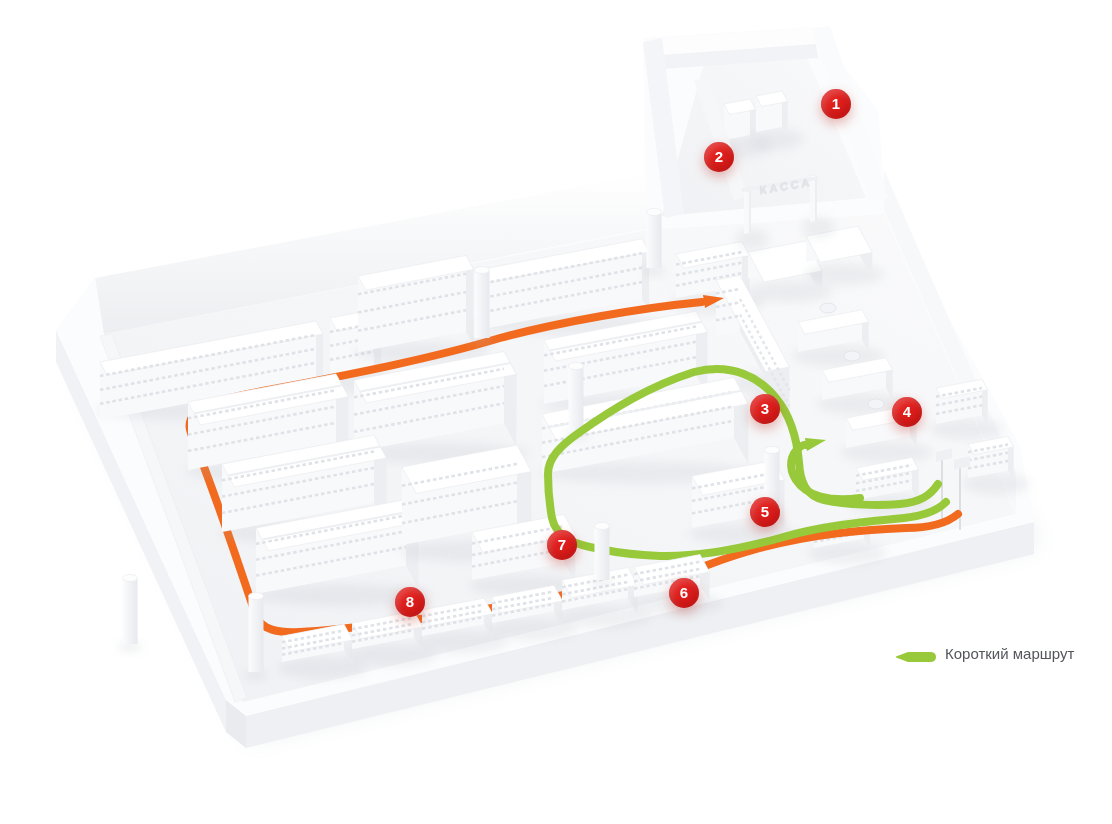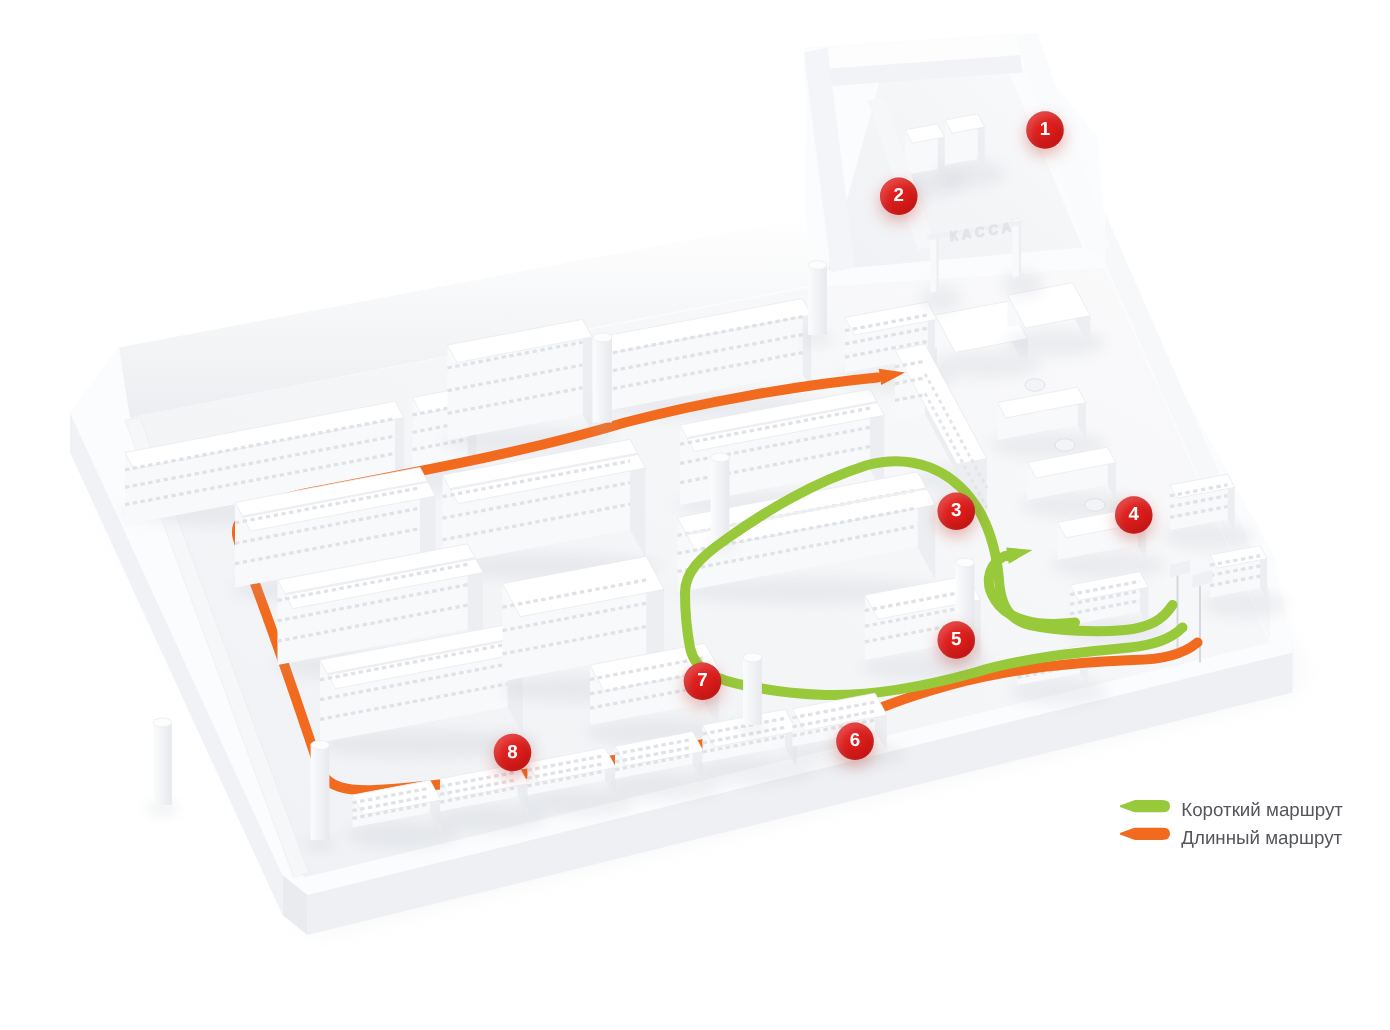--- a/index.html
+++ b/index.html
@@ -18,21 +18,21 @@
   .marker{position:absolute;width:30px;height:30px;border-radius:50%;
           background:var(--marker-red,#e01e1c);
           box-shadow:inset -3px -5px 9px rgba(120,0,0,.30),
                      inset 3px 4px 7px rgba(255,255,255,.22),
                      0 5px 12px rgba(190,45,35,.35);
           color:#ffffff;font-size:15px;font-weight:700;
           text-align:center;line-height:30px;}
 
   
   .legend{position:absolute;left:896px;top:640px;}
-  .legend-row{display:flex;align-items:flex-start;height:22px;}
+  .legend-row{display:flex;align-items:flex-end;height:22px;}
   .legend-swatch{width:40px;height:10px;margin-right:9px;flex:0 0 auto;}
   .legend-label{font-size:15px;color:#54565b;white-space:nowrap;}
 </style>
 </head>
 <body>
 
 <div class="stage">
 
   <svg id="scene-svg" width="1112" height="824" viewBox="0 0 1112 824">
       <defs>
@@ -338,20 +338,14 @@
   <div class="marker" style="left: 547px; top: 530px;">7</div>
   <div class="marker" style="left: 395px; top: 587px;">8</div>
 
   <div class="legend">
     <div class="legend-row">
       <svg class="legend-swatch" viewBox="0 0 40 10">
         <path d="M12 0 H34 Q40 0 40 5 Q40 10 34 10 H12 L0 5.6 Q-1.5 5 0 4.4 Z" style="fill: rgb(151, 201, 59);"></path>
       </svg>
       <span class="legend-label" style="color: rgb(84, 86, 91);">Короткий маршрут</span>
     </div>
-    <div class="legend-row">
-      <svg class="legend-swatch" viewBox="0 0 40 10">
-        <path d="M12 0 H34 Q40 0 40 5 Q40 10 34 10 H12 L0 5.6 Q-1.5 5 0 4.4 Z" style="fill: rgb(242, 106, 30);"></path>
-      </svg>
-      <span class="legend-label" style="color: rgb(84, 86, 91);">Длинный маршрут</span>
-    </div>
   </div>
 </div>
 
 </body></html>

